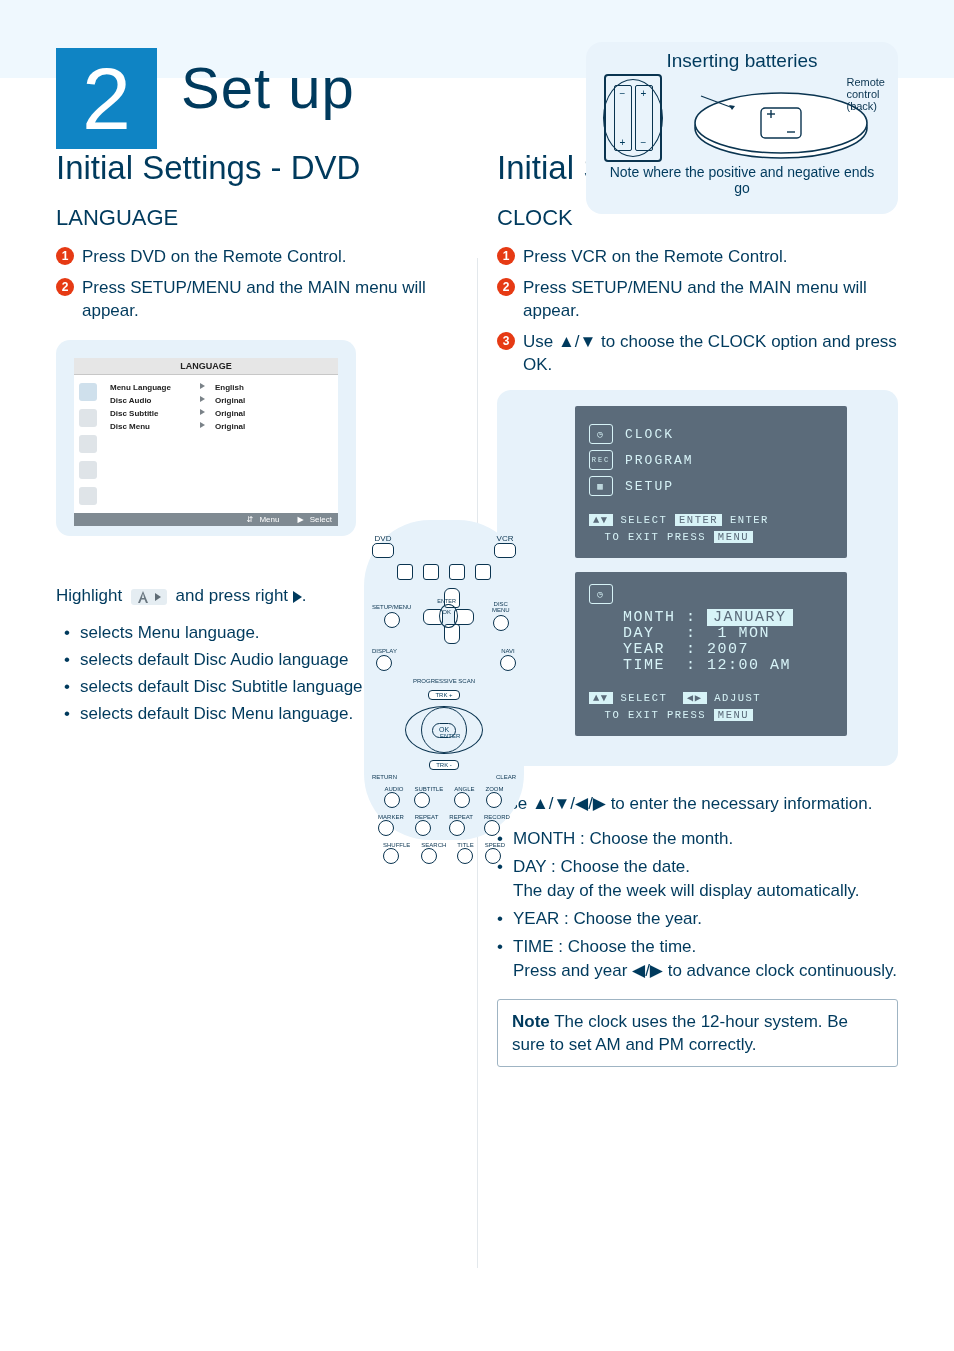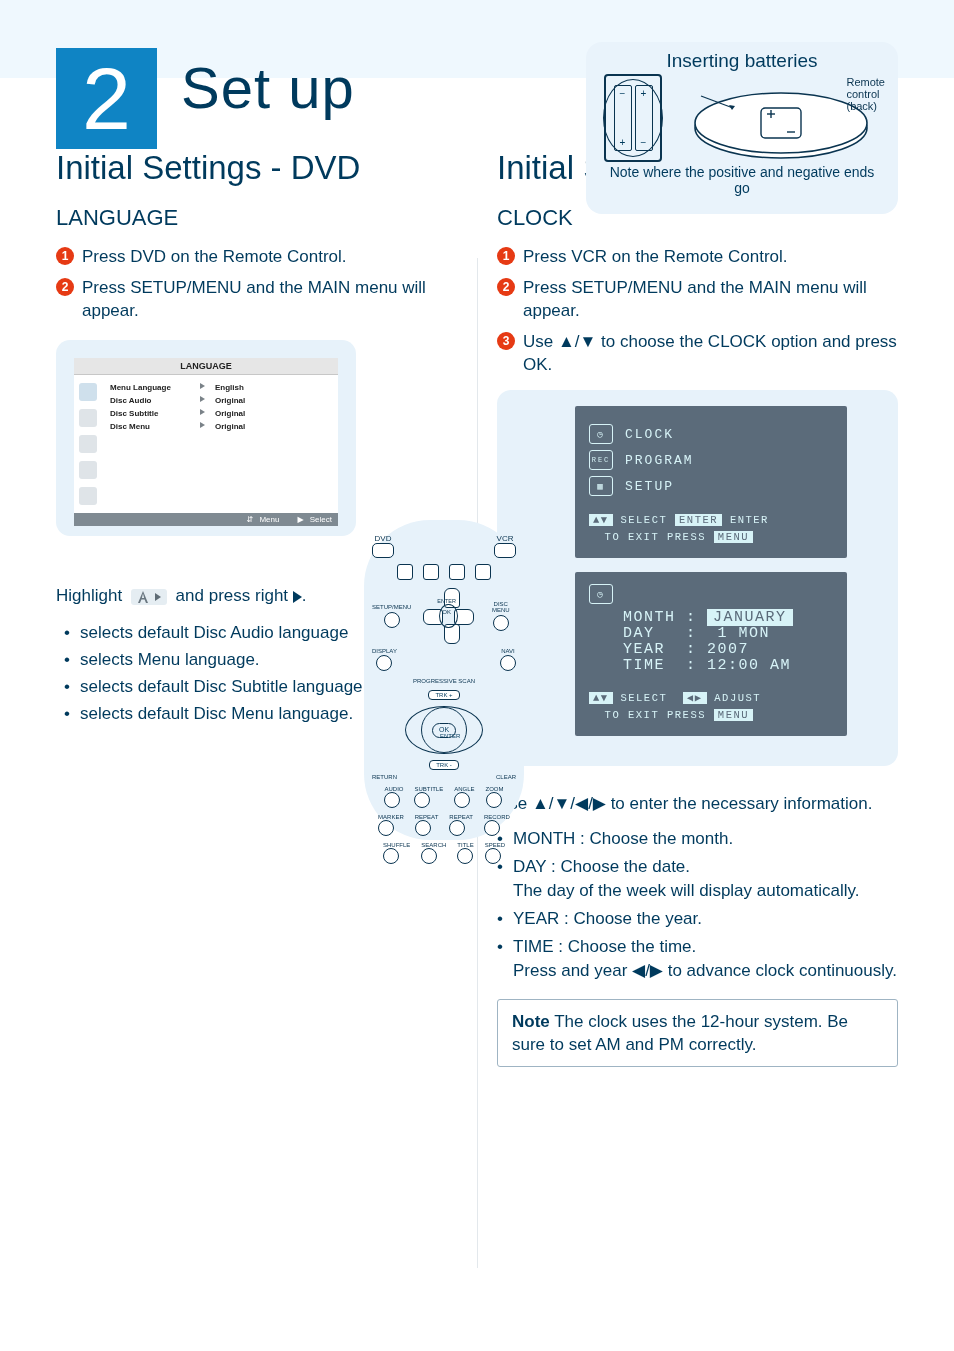--- a/index.html
+++ b/index.html
@@ -193,22 +193,22 @@
         <span class="lang-chip">
           <svg width="12" height="14">
               <path d="M6 1 L11 13 L9 13 L7.6 9.6 L4.4 9.6 L3 13 L1 13 Z M6 3.6 L4.9 8.1 L7.1 8.1 Z" fill="#6a7780"></path>
             </svg>
           <span class="caret"></span>
         </span>
         <span> and press right </span>
         <span class="triangle rt"></span><span>.</span>
       </div>
       <ul class="bullets">
+        <li>selects Menu language.</li>
         <li>selects default Disc Audio language</li>
-        <li>selects Menu language.</li>
         <li>selects default Disc Subtitle language.</li>
         <li>selects default Disc Menu language.</li>
       </ul>
     </div>
 
     <div class="col">
       <div class="h2">Initial Settings - VCR</div>
       <div class="h3">CLOCK</div>
       <div class="step">
           <div class="numdot">1</div>

